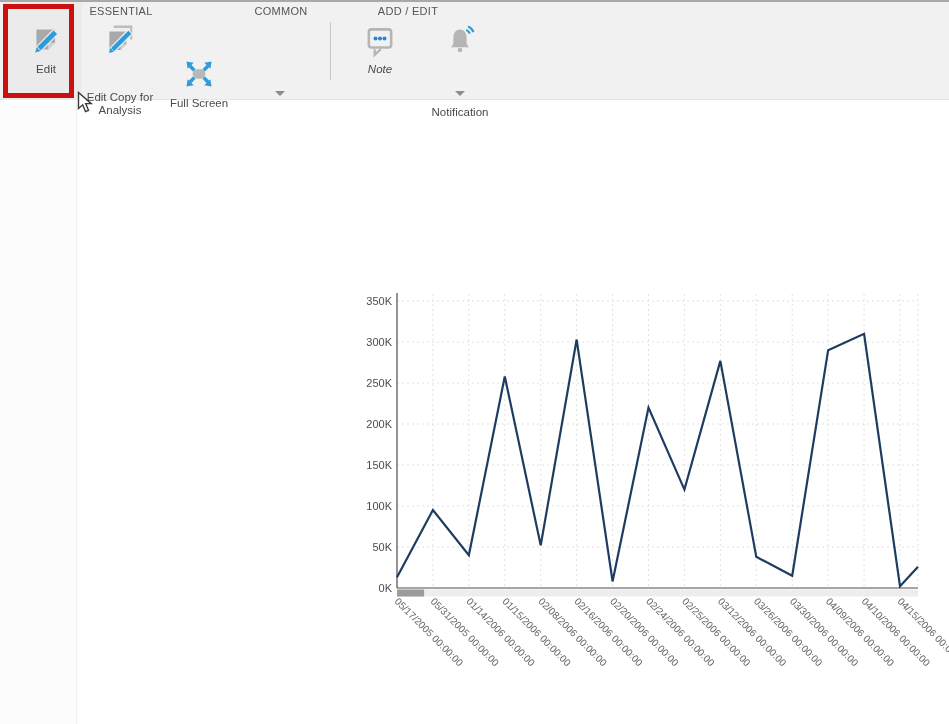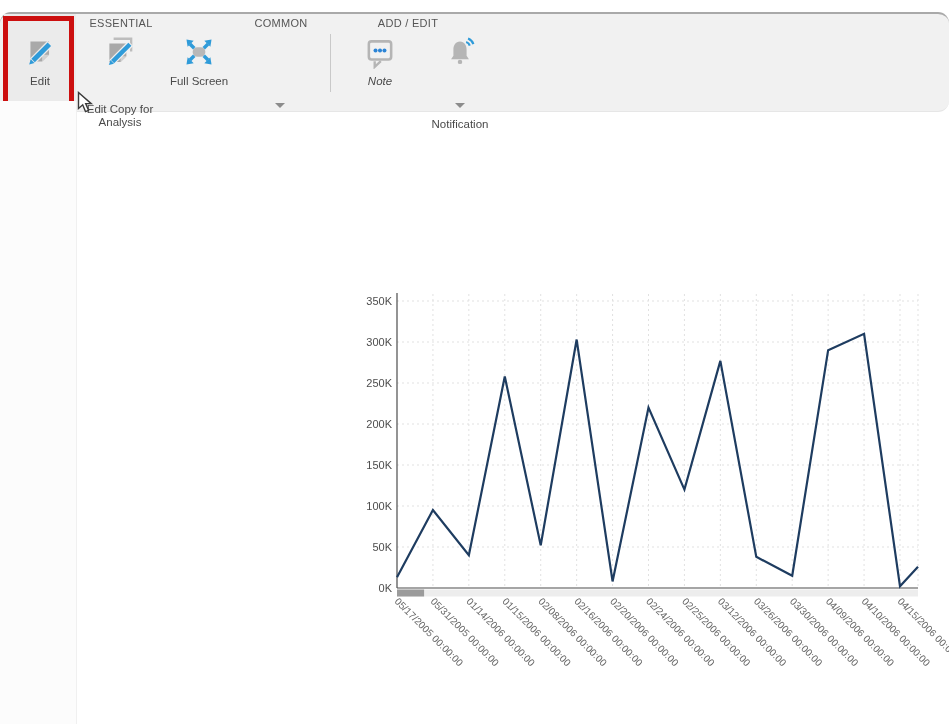--- a/index.html
+++ b/index.html
@@ -1,22 +1,22 @@
 <!DOCTYPE html>
 <html><head>
 <meta charset="utf-8">
 <style>
   html, body { margin:0; padding:0; width:949px; height:724px; overflow:hidden;
                background:#ffffff; font-family:"Liberation Sans", sans-serif; }
   .screen { position:relative; width:949px; height:724px; }
 
   
-  .toolbar { position:absolute; left:0; top:12px; width:949px; height:100px;
+  .toolbar { position:absolute; left:0; top:0; width:949px; height:100px;
              background:#f1f1f1; border-top:2px solid #a9a9a9;
-             border-bottom:1px solid #e6e6e6; box-sizing:border-box;border-radius:11px; }
+             border-bottom:1px solid #e6e6e6; box-sizing:border-box; }
   .group-label { position:absolute; top:3px; font-size:11px; color:#555;
                  text-align:center; letter-spacing:0.3px; }
   .tb-btn { position:absolute; top:0; height:98px; display:flex; flex-direction:column;
             align-items:center; cursor:default; }
   .tb-btn .tb-icon { margin-top:21px; width:34px; height:34px; }
   .tb-btn .tb-label { margin-top:6px; font-size:11.5px; color:#4a4a4a; line-height:13px;
                       text-align:center; }
   .divider { position:absolute; left:330px; top:20px; width:1px; height:58px; background:#c9c9c9; }
   .caret { position:absolute; top:89px; width:0; height:0;
            border-left:5px solid transparent; border-right:5px solid transparent;
@@ -40,21 +40,21 @@
 <body>
 
 <div class="screen">
 
   <div class="toolbar">
 
     <div class="group-label" style="left:71px;width:100px;">ESSENTIAL</div>
     <div class="group-label" style="left:231px;width:100px;">COMMON</div>
     <div class="group-label" style="left:358px;width:100px;">ADD / EDIT</div>
 
-    <div class="tb-btn edit-bg" style="left:4px;width:72px;">
+    <div class="tb-btn edit-bg" style="left:4px;width:72px;padding-left:6px;">
       <div class="tb-icon">
         <svg width="34" height="34" viewBox="0 0 32 32">
           <path d="M7 6 H24.5 V18.5 L18 25 H7 Z" fill="#a9a9a9"></path>
           <polygon points="24.5,18.5 18,25 18,18.5" fill="#d2d2d2"></polygon>
           <line x1="8.5" y1="25" x2="25.5" y2="8" stroke="#ebebeb" stroke-width="7"></line>
           <line x1="9.5" y1="24" x2="24.8" y2="8.7" stroke="#2f9bd9" stroke-width="4.6"></line>
           <polygon points="5.8,27.8 10.8,26.4 7.3,22.9" fill="#2f9bd9"></polygon>
         </svg>
       </div>
       <div class="tb-label">Edit</div>
@@ -67,21 +67,21 @@
           <path d="M6 8 H22 V20 L16.5 25.5 H6 Z" fill="#a9a9a9"></path>
           <polygon points="22,20 16.5,25.5 16.5,20" fill="#d2d2d2"></polygon>
           <line x1="8" y1="26" x2="26" y2="8" stroke="#f1f1f1" stroke-width="6.5"></line>
           <line x1="9" y1="25" x2="25.3" y2="8.7" stroke="#2f9bd9" stroke-width="4.2"></line>
           <polygon points="5.5,28.3 10.3,27 7,23.6" fill="#2f9bd9"></polygon>
         </svg>
       </div>
       <div class="tb-label">Edit Copy for Analysis</div>
     </div>
 
-    <div class="tb-btn" style="left:160px;width:78px;">
+    <div class="tb-btn" style="left:160px;width:78px;margin-top:34px;">
       <div class="tb-icon">
         <svg width="34" height="34" viewBox="0 0 32 32">
           <rect x="10" y="11.5" width="12" height="9" rx="4.5" fill="#b8b8b8"></rect>
           <g fill="#2f9bd9" stroke="#2f9bd9" stroke-width="3.2">
             <line x1="11.5" y1="12.5" x2="7.5" y2="8.5"></line>
             <line x1="20.5" y1="12.5" x2="24.5" y2="8.5"></line>
             <line x1="11.5" y1="19.5" x2="7.5" y2="23.5"></line>
             <line x1="20.5" y1="19.5" x2="24.5" y2="23.5"></line>
           </g>
           <g fill="#2f9bd9">

